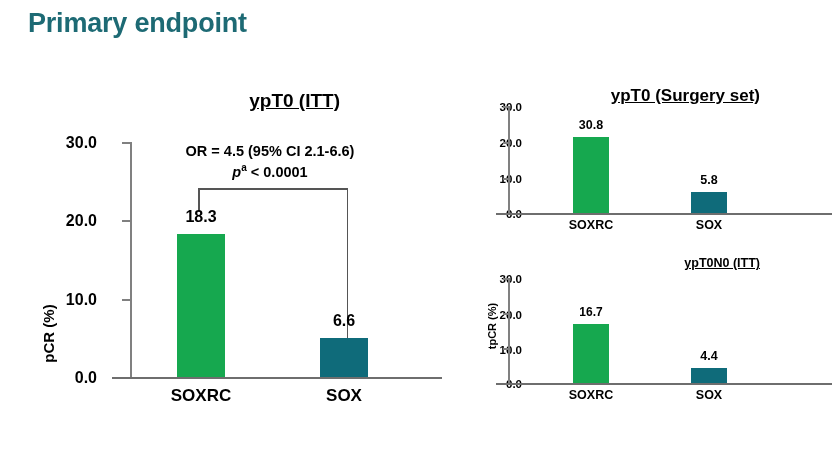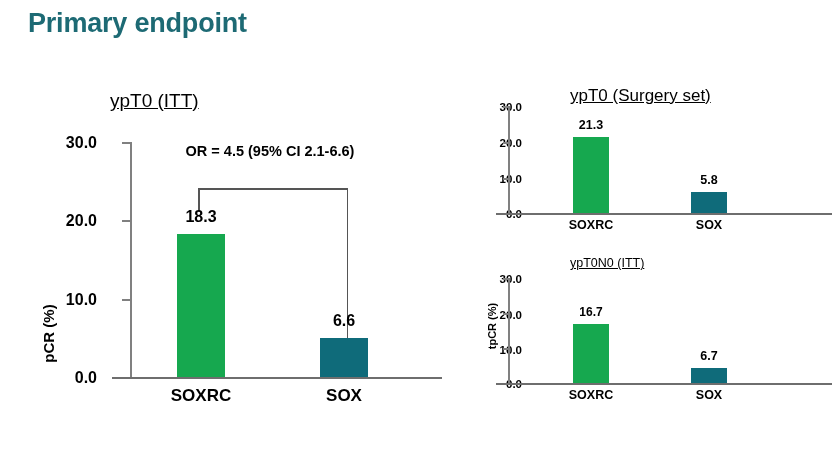--- a/index.html
+++ b/index.html
@@ -18,23 +18,23 @@
     position:absolute;left:28px;top:8px;
     font-size:27px;font-weight:bold;
     color:#1d6a74;
     letter-spacing:-0.2px;
   }
 
   
   .chart{position:absolute;}
   .chart-title{
     position:absolute;
-    font-weight:normal;
+    font-weight:bold;
     color:#000;
-    text-align:left;
+    text-align:right;
     text-decoration:underline;
     white-space:nowrap;
   }
   .axis-label{
     position:absolute;
     font-weight:bold;color:#000;
     transform:rotate(-90deg);
     transform-origin:50% 50%;
     white-space:nowrap;
   }
@@ -136,20 +136,21 @@
 
     <div class="tickmark" style="left:122px;top:62px;width:9px;height:2px;"></div>
     <div class="tickmark" style="left:122px;top:140px;width:9px;height:2px;"></div>
     <div class="tickmark" style="left:122px;top:219px;width:9px;height:2px;"></div>
     <div class="tickmark" style="left:112px;top:297px;width:19px;height:2px;"></div>
 
     <div class="yaxis-line" id="main-chart-yaxis"></div>
     <div class="xaxis-line" id="main-chart-xaxis"></div>
 
     <div class="annot-or">OR = 4.5 (95% CI 2.1-6.6)</div>
+    <div class="annot-p"><i>p</i><sup style="font-size:10px;">a</sup><span> &lt; 0.0001</span></div>
 
     <div class="brk-top"></div>
     <div class="brk-left"></div>
     <div class="brk-right"></div>
 
 
     <div class="bar bar-green" style="left:177px;top:154px;width:48px;height:143px;"></div>
     <div class="bar bar-teal" style="left:320px;top:258px;width:48px;height:39px;"></div>
 
     <div class="bar-value" style="left:161px;top:128px;width:80px;font-size:16px;">18.3</div>
@@ -172,21 +173,21 @@
     <div class="small-tickmark" style="left:41px;top:56px;"></div>
     <div class="small-tickmark" style="left:41px;top:92px;"></div>
     <div class="small-tickmark" style="left:34px;top:127px;width:13px;"></div>
 
     <div class="yaxis-line"></div>
     <div class="xaxis-line"></div>
 
     <div class="bar bar-green" style="left:111px;top:51px;width:36px;height:76px;"></div>
     <div class="bar bar-teal" style="left:229px;top:106px;width:36px;height:21px;"></div>
 
-    <div class="bar-value" style="left:99px;top:32px;width:60px;font-size:12.5px;">21.3</div>
+    <div class="bar-value" style="left:99px;top:32px;width:60px;font-size:12.5px;">30.8</div>
     <div class="bar-value" style="left:217px;top:87px;width:60px;font-size:12.5px;">5.8</div>
 
     <div class="cat-label" style="left:94px;top:132px;width:70px;font-size:12.5px;">SOXRC</div>
     <div class="cat-label" style="left:212px;top:132px;width:70px;font-size:12.5px;">SOX</div>
   </div>
 
   <div class="chart" id="br-chart">
 
     <div class="chart-title">ypT0N0 (ITT)</div>
 
@@ -202,21 +203,21 @@
     <div class="small-tickmark" style="left:41px;top:92px;"></div>
     <div class="small-tickmark" style="left:34px;top:127px;width:13px;"></div>
 
     <div class="yaxis-line"></div>
     <div class="xaxis-line"></div>
 
     <div class="bar bar-green" style="left:111px;top:68px;width:36px;height:59px;"></div>
     <div class="bar bar-teal" style="left:229px;top:112px;width:36px;height:15px;"></div>
 
     <div class="bar-value" style="left:99px;top:49px;width:60px;font-size:12px;">16.7</div>
-    <div class="bar-value" style="left:217px;top:93px;width:60px;font-size:12.5px;">6.7</div>
+    <div class="bar-value" style="left:217px;top:93px;width:60px;font-size:12.5px;">4.4</div>
 
     <div class="cat-label" style="left:94px;top:132px;width:70px;font-size:12.5px;">SOXRC</div>
     <div class="cat-label" style="left:212px;top:132px;width:70px;font-size:12.5px;">SOX</div>
   </div>
 
 
   <div class="footer">
 
     
 

